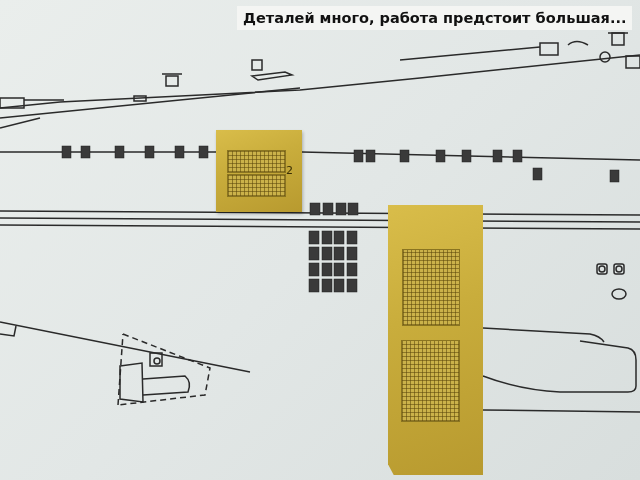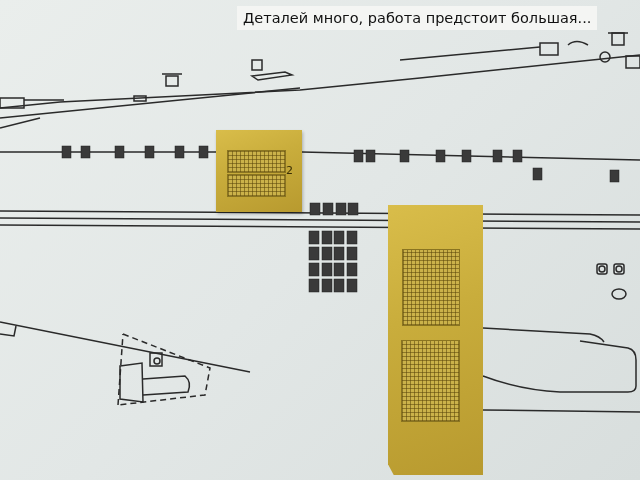--- a/index.html
+++ b/index.html
@@ -2,21 +2,21 @@
 <html><head>
 <meta charset="utf-8">
 <style>
   html,body{margin:0;padding:0;}
   body{width:640px;height:480px;overflow:hidden;position:relative;
        background:linear-gradient(135deg,#eaeeec 0%,#e2e7e6 50%,#d8dedd 100%);
        font-family:"DejaVu Sans",sans-serif;}
   #drawing{position:absolute;left:0;top:0;}
   .caption{position:absolute;left:237px;top:6px;height:24px;padding:0 6px;
        background:#f4f5f3;color:#111;font-size:14.5px;line-height:24px;
-       font-family:"DejaVu Sans",sans-serif;white-space:nowrap;}
+       font-family:"DejaVu Sans",sans-serif;white-space:nowrap;font-weight:bold;}
   .brass{position:absolute;background:linear-gradient(160deg,#d9bd4a 0%,#c9ad3c 40%,#b89a2f 100%);
        box-shadow:1px 2px 3px rgba(0,0,0,0.25);}
   .fret-small{left:216px;top:130px;width:86px;height:82px;}
   .fret-large{left:388px;top:205px;width:95px;height:270px;
        clip-path:polygon(0 0,100% 0,100% 100%,6% 100%,0 96%);}
   .grid-block{position:absolute;border:1px solid #8a7420;
        background-color:#cbb24a;
        background-image:
          repeating-linear-gradient(90deg,rgba(90,70,10,0.55) 0 1px,transparent 1px 4px),
          repeating-linear-gradient(0deg,rgba(90,70,10,0.55) 0 1px,transparent 1px 4px);}

